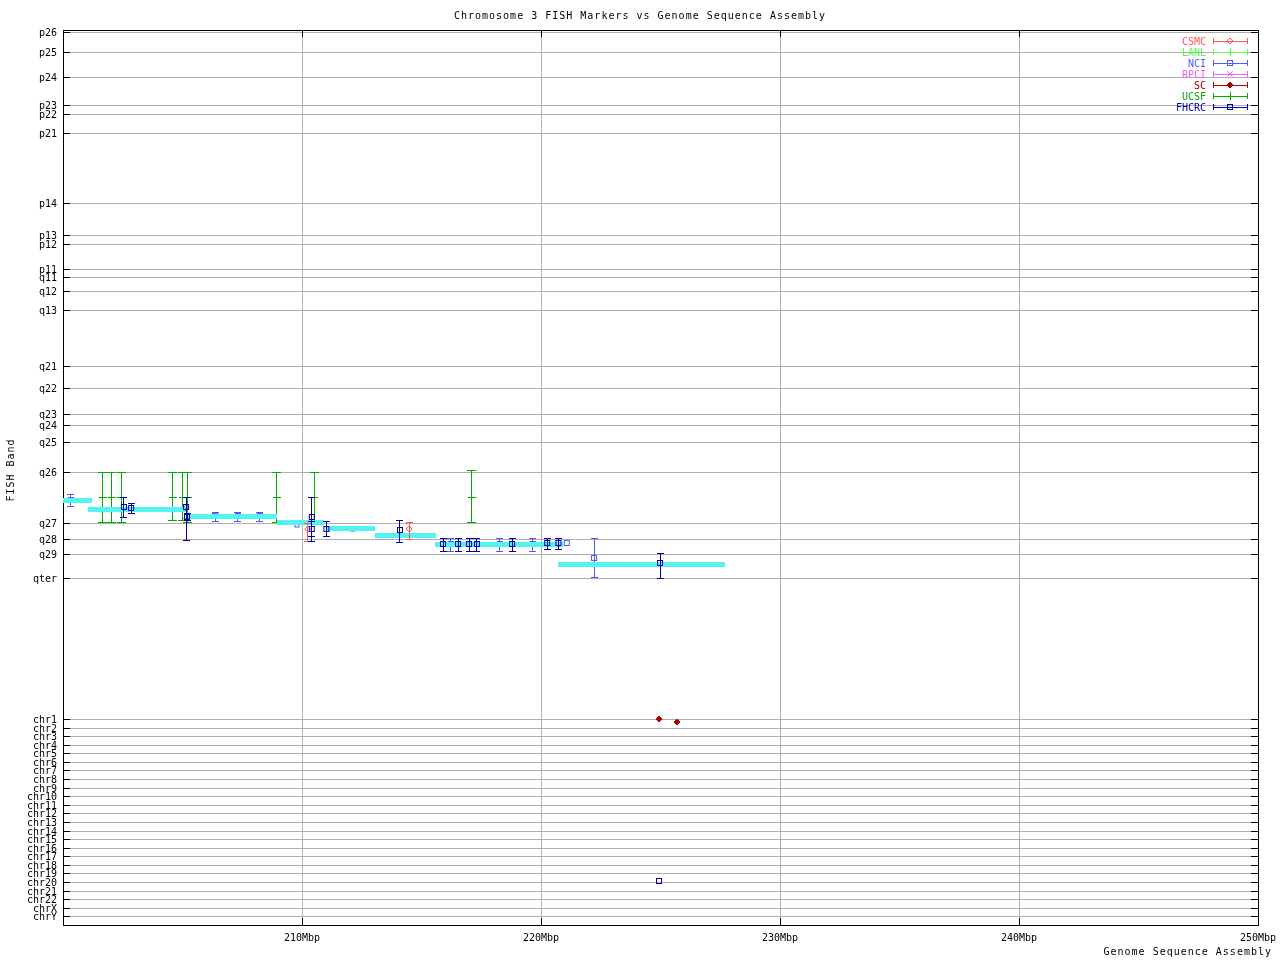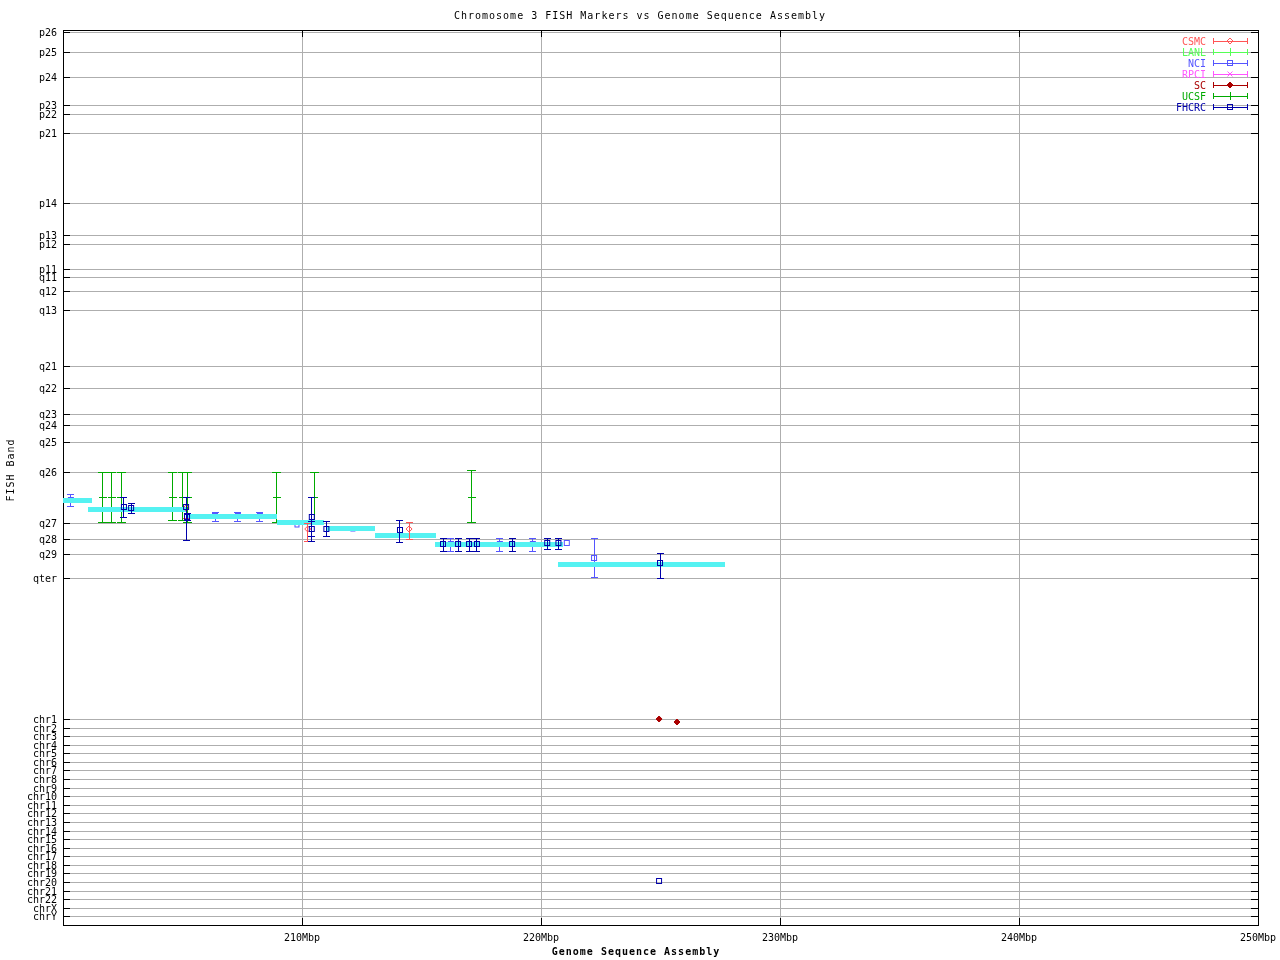--- a/index.html
+++ b/index.html
@@ -1,21 +1,21 @@
 <!DOCTYPE html>
 <html><head>
 <meta charset="utf-8">
 <style>
   html,body{margin:0;padding:0;background:#ffffff;}
   .figure{position:relative;width:1280px;height:960px;background:#ffffff;overflow:hidden;
           font-family:"DejaVu Sans Mono","Liberation Mono",monospace;color:#000;}
   .title{position:absolute;top:10px;left:0;right:0;text-align:center;
          font-size:10px;letter-spacing:1px;white-space:pre;}
-  .xlabel{position:absolute;top:946px;left:0;right:8px;text-align:center;
-          font-size:10px;letter-spacing:1px;white-space:pre;font-weight:bold;}
+  .xlabel{position:absolute;top:946px;left:0;right:8px;text-align:right;
+          font-size:10px;letter-spacing:1px;white-space:pre;}
   .ylabel{position:absolute;top:470px;left:10px;transform:translate(-50%,-50%) rotate(-90deg);
           font-size:10px;letter-spacing:1px;white-space:nowrap;}
   svg{position:absolute;top:0;left:0;}
   svg text{font-family:"DejaVu Sans Mono","Liberation Mono",monospace;font-size:10px;}
 </style>
 </head>
 <body>
 
 <div class="figure">
   <div class="title">Chromosome 3 FISH Markers vs Genome Sequence Assembly</div>

